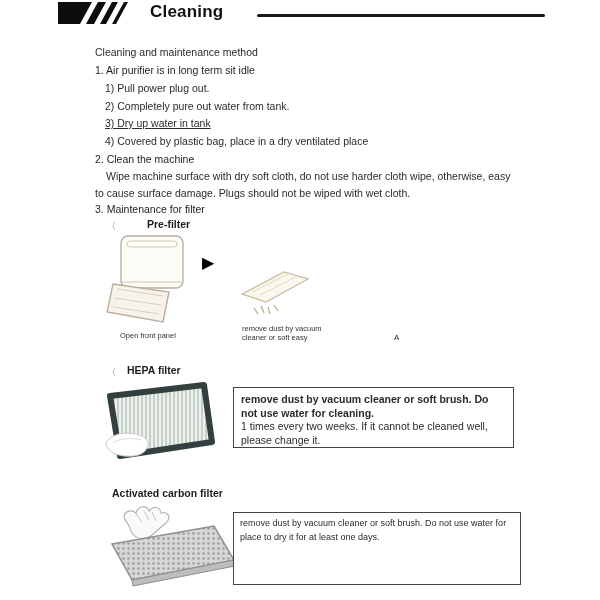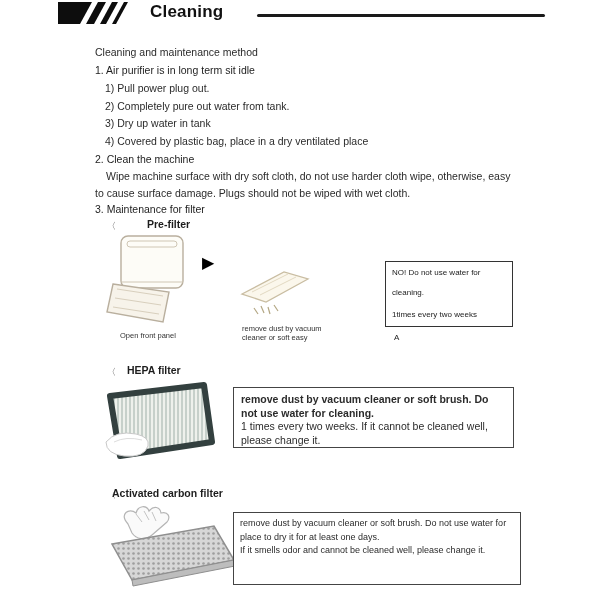--- a/index.html
+++ b/index.html
@@ -37,21 +37,21 @@
     </svg>
   </div>
   <div class="abs title" style="left:150px;top:2px;">Cleaning</div>
   <div class="abs hline" style="left:257px;top:14px;width:288px;"></div>
 
   <div class="abs body-text" style="left:95px;top:46px;">Cleaning and maintenance method</div>
 
   <div class="abs heading" style="left:95px;top:64px;">1. Air purifier is in long term sit idle</div>
   <div class="abs body-text" style="left:105px;top:82px;">1) Pull power plug out.</div>
   <div class="abs body-text" style="left:105px;top:100px;">2) Completely pure out water from tank.</div>
-  <div class="abs body-text" style="left:105px;top:117px;">3) Dry up water in tank</div>
+  <div class="abs body-text" style="left:105px;top:117px;text-decoration:underline;">3) Dry up water in tank</div>
   <div class="abs body-text" style="left:105px;top:135px;">4) Covered by plastic bag, place in a dry ventilated place</div>
 
   <div class="abs heading" style="left:95px;top:153px;">2. Clean the machine</div>
   <div class="abs body-text" style="left:106px;top:170px;">Wipe machine surface with dry soft cloth, do not use harder cloth wipe, otherwise, easy</div>
   <div class="abs body-text" style="left:95px;top:187px;">to cause surface damage. Plugs should not be wiped with wet cloth.</div>
 
   <div class="abs heading" style="left:95px;top:203px;">3. Maintenance for filter</div>
 
   <div class="abs bullet" style="left:107px;top:220px;">〈</div>
   <div class="abs sub-label" style="left:127px;top:218px;padding-left:20px;">Pre-filter</div>
@@ -78,25 +78,20 @@
       <path d="M16 26 L52 8" stroke="#e2d9c2" stroke-width="1"></path>
       <path d="M24 29 L60 11" stroke="#e2d9c2" stroke-width="1"></path>
 
       <line x1="18" y1="42" x2="22" y2="48" stroke="#b3a784" stroke-width="1.2"></line>
       <line x1="25" y1="40" x2="28" y2="47" stroke="#b3a784" stroke-width="1.2"></line>
       <line x1="32" y1="41" x2="34" y2="48" stroke="#b3a784" stroke-width="1.2"></line>
       <line x1="38" y1="39" x2="42" y2="45" stroke="#b3a784" stroke-width="1.2"></line>
     </svg>
   </div>
 
-  <div class="abs notebox" style="left:385px;top:261px;width:126px;height:64px;">
-    <div class="abs notebox-sm" style="left:6px;top:6px;">NO! Do not use water for</div>
-    <div class="abs notebox-sm" style="left:6px;top:26px;">cleaning.</div>
-    <div class="abs notebox-sm" style="left:6px;top:48px;">1times every two weeks</div>
-  </div>
   <div class="abs notebox-sm" style="left:394px;top:333px;">A</div>
 
   <div class="abs caption" style="left:120px;top:331px;">Open front panel</div>
   <div class="abs caption" style="left:242px;top:324px;">remove dust by vacuum</div>
   <div class="abs caption" style="left:242px;top:333px;">cleaner or soft easy</div>
 
   <div class="abs bullet" style="left:107px;top:366px;">〈</div>
   <div class="abs sub-label" style="left:127px;top:364px;">HEPA filter</div>
 
   <div class="abs" style="left:104px;top:380px;">
@@ -137,16 +132,15 @@
       <path d="M40 18 l6 8 M48 15 l5 9 M56 16 l4 9" stroke="#c4c4c4" stroke-width="1"></path>
 
       <path d="M16 48 L118 30 L138 64 L36 84 Z" fill="url(#mesh)" stroke="#8f8f8f" stroke-width="1.5"></path>
       <path d="M36 84 L138 64 L139 70 L37 90 Z" fill="#bdbdbd" stroke="#8f8f8f" stroke-width="1"></path>
     </svg>
   </div>
 
   <div class="abs carbon-box" style="left:233px;top:512px;width:288px;height:73px;">
     <div>remove dust by vacuum cleaner or soft brush. Do not use water for</div>
     <div>place to dry it for at least one days.</div>
-    <div>If it smells odor and cannot be cleaned well, please change it.</div>
   </div>
 
 </div>
 
 </body></html>

